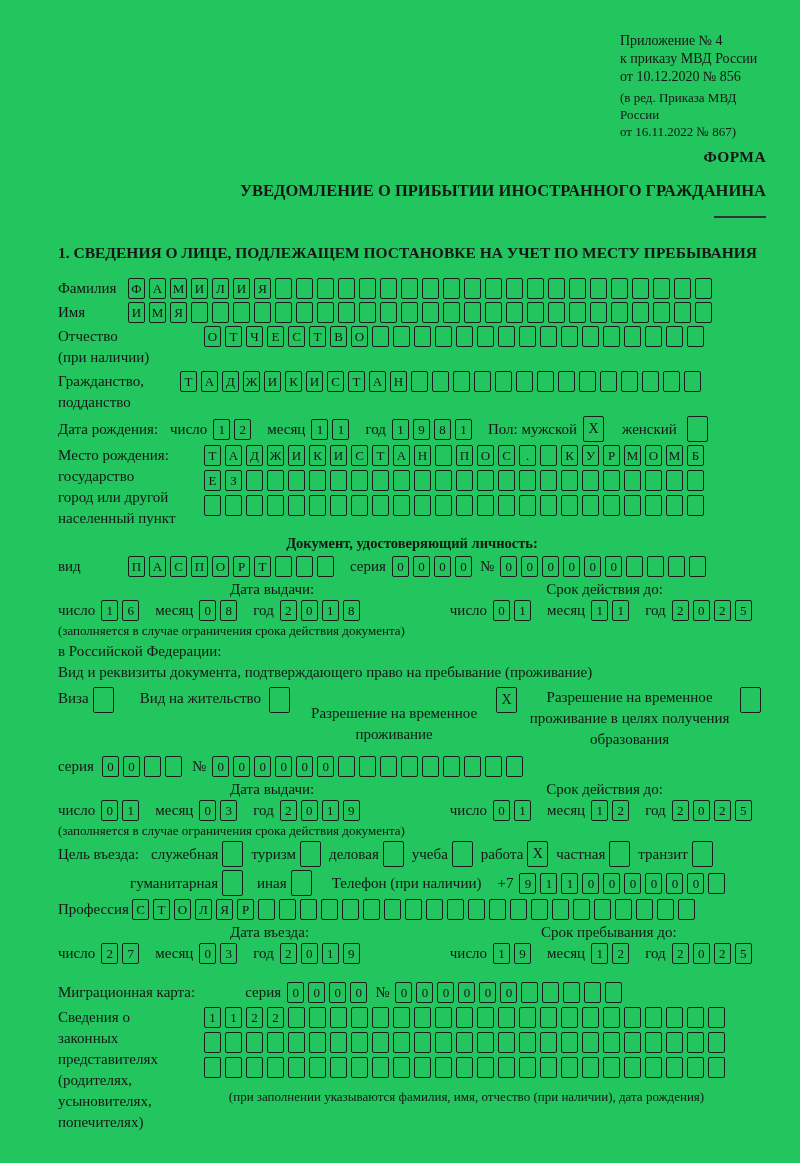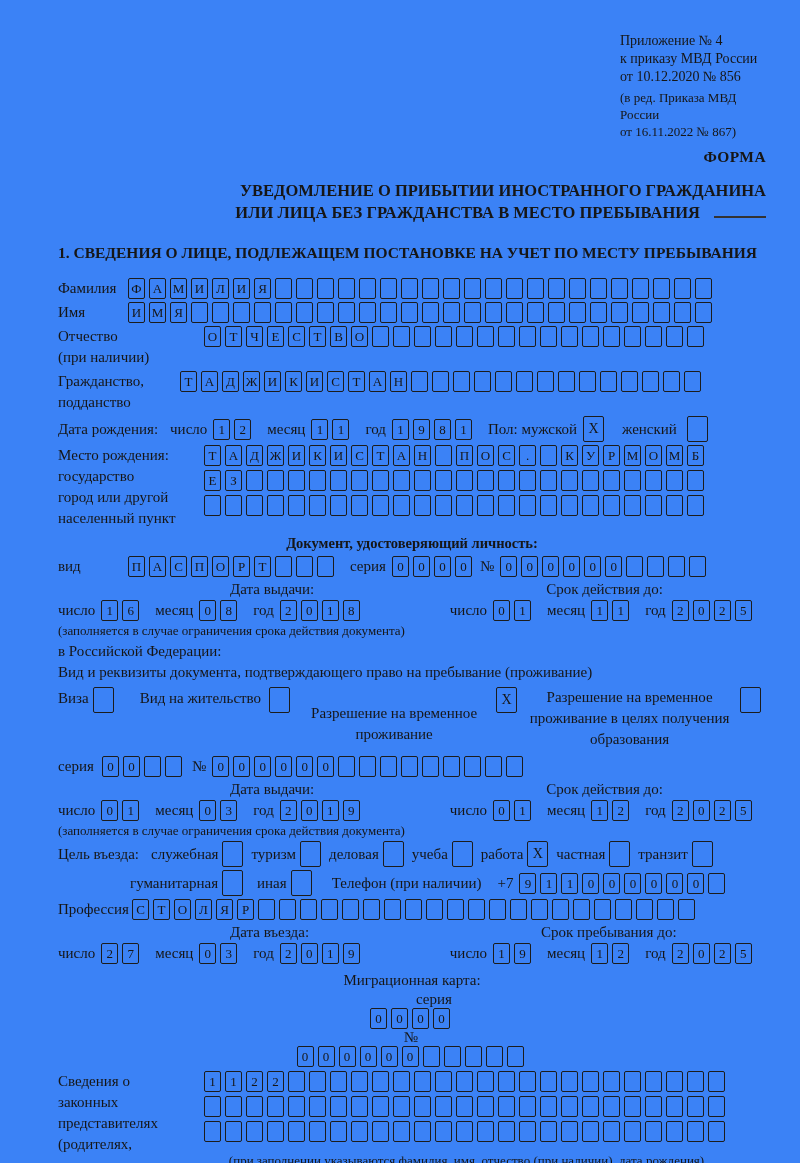--- a/index.html
+++ b/index.html
@@ -1,20 +1,20 @@
 <!DOCTYPE html>
 <html><head>
 <meta charset="utf-8">
 <style>
   html,body{margin:0;padding:0;background:#fff;}
   .page{
     width:800px;height:1163px;box-sizing:border-box;
     padding:32px 34px 10px 58px;
     font-family:"Liberation Serif","DejaVu Serif",serif;
-    color:#161616;font-size:15px;position:relative;overflow:hidden;background:#3b82f6;
+    color:#161616;font-size:15px;position:relative;overflow:hidden;background:#22c55e;
   }
   .appendix{margin-left:562px;font-size:14px;line-height:18px;}
   .appendix-note{margin-top:3px;font-size:13px;line-height:17px;}
   .forma{text-align:right;font-weight:bold;font-size:15.5px;margin-top:8px;letter-spacing:.4px;}
   .title{text-align:right;font-weight:bold;font-size:16.5px;line-height:22px;margin-top:14px;}
   .title-underline{display:inline-block;width:52px;height:13px;border-bottom:2px solid #333;margin-left:14px;}
   .section-heading{font-weight:bold;font-size:15.5px;margin-top:20px;margin-bottom:16px;}
   .frow{display:flex;align-items:flex-start;margin-bottom:3px;}
   .inline{align-items:center;}
   .flabel{flex:0 0 auto;line-height:21px;}
@@ -70,21 +70,21 @@
       <div>(в ред. Приказа МВД России</div>
       <div>от 16.11.2022 № 867)</div>
     </div>
   </div>
 
   <div class="forma">ФОРМА</div>
 
   <div class="title">
     <div>УВЕДОМЛЕНИЕ О ПРИБЫТИИ ИНОСТРАННОГО ГРАЖДАНИНА</div>
     <div>
-      <span>ИЛИ ЛИЦА БЕЗ ГРАЖДАНСТВА В МЕСТО ПРЕБЫВАНИЯ</span><span class="title-underline"></span>
+      <span class="title-underline"></span>
     </div>
   </div>
 
   <div class="section-heading">1. СВЕДЕНИЯ О ЛИЦЕ, ПОДЛЕЖАЩЕМ ПОСТАНОВКЕ НА УЧЕТ ПО МЕСТУ ПРЕБЫВАНИЯ</div>
 
   <div class="frow">
     <div class="flabel w70">Фамилия</div>
     <div class="cells">
         <span class="cell">Ф</span>
         <span class="cell">А</span>
@@ -607,21 +607,21 @@
       </span>
     <span class="dlabel">год</span>
     <span class="cells">
         <span class="cell">2</span>
         <span class="cell">0</span>
         <span class="cell">2</span>
         <span class="cell">5</span>
       </span>
   </div>
 
-  <div class="frow inline" style="margin-top:6px;flex-direction:column;">
+  <div class="frow inline" style="margin-top:18px;">
     <span class="flabel">Миграционная карта:</span>
     <span class="mig-series">серия</span>
     <span class="cells">
         <span class="cell">0</span>
         <span class="cell">0</span>
         <span class="cell">0</span>
         <span class="cell">0</span>
       </span>
     <span class="mig-num">№</span>
     <span class="cells">

